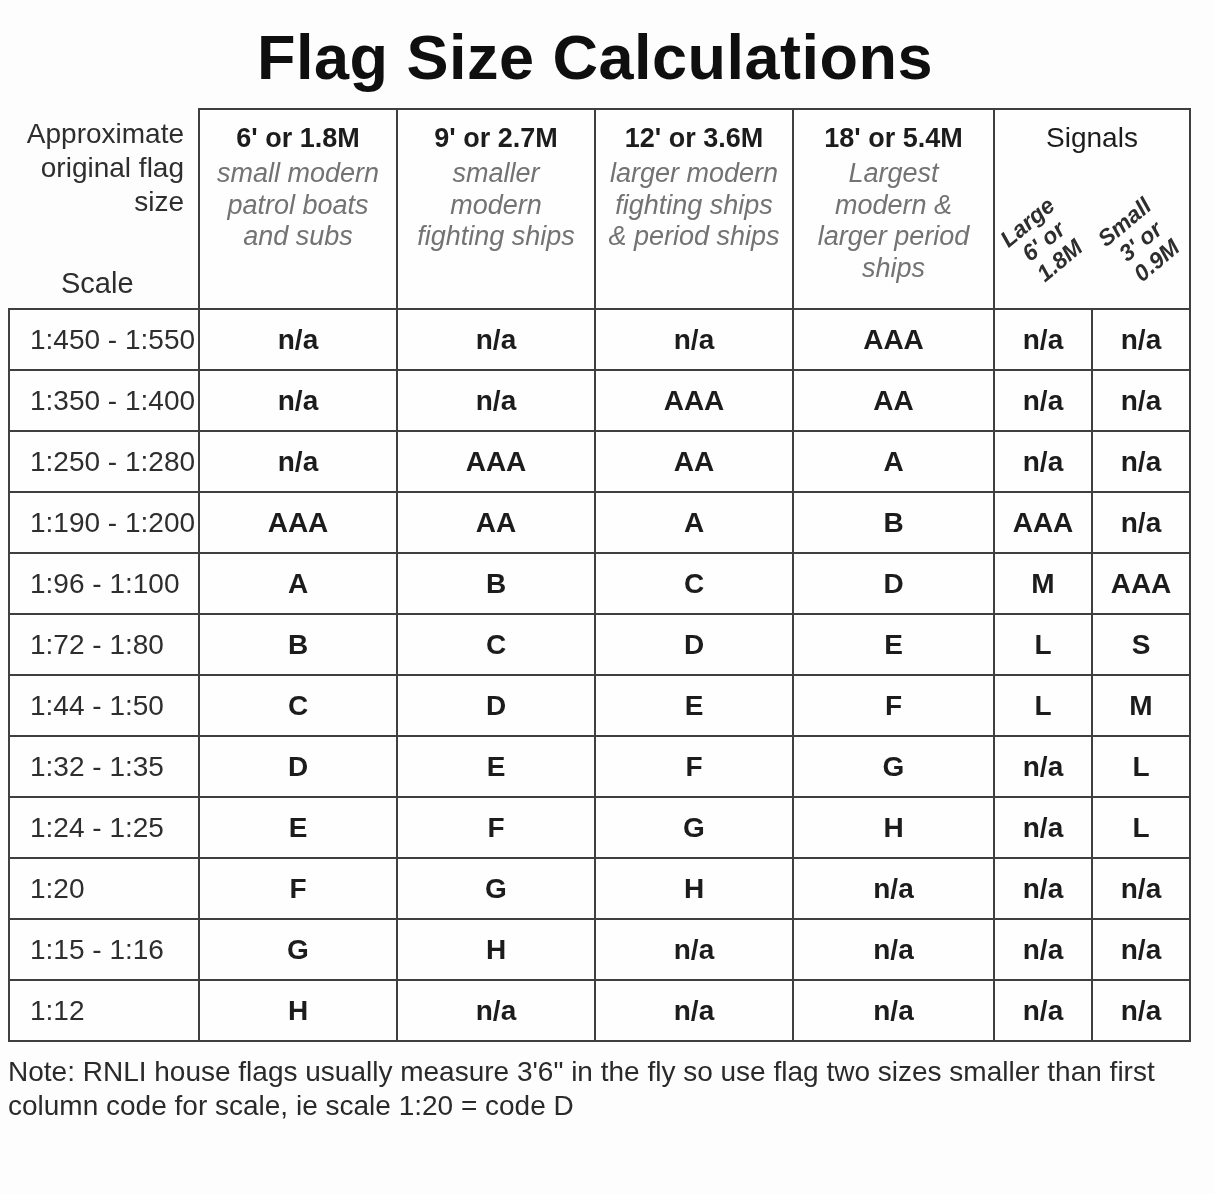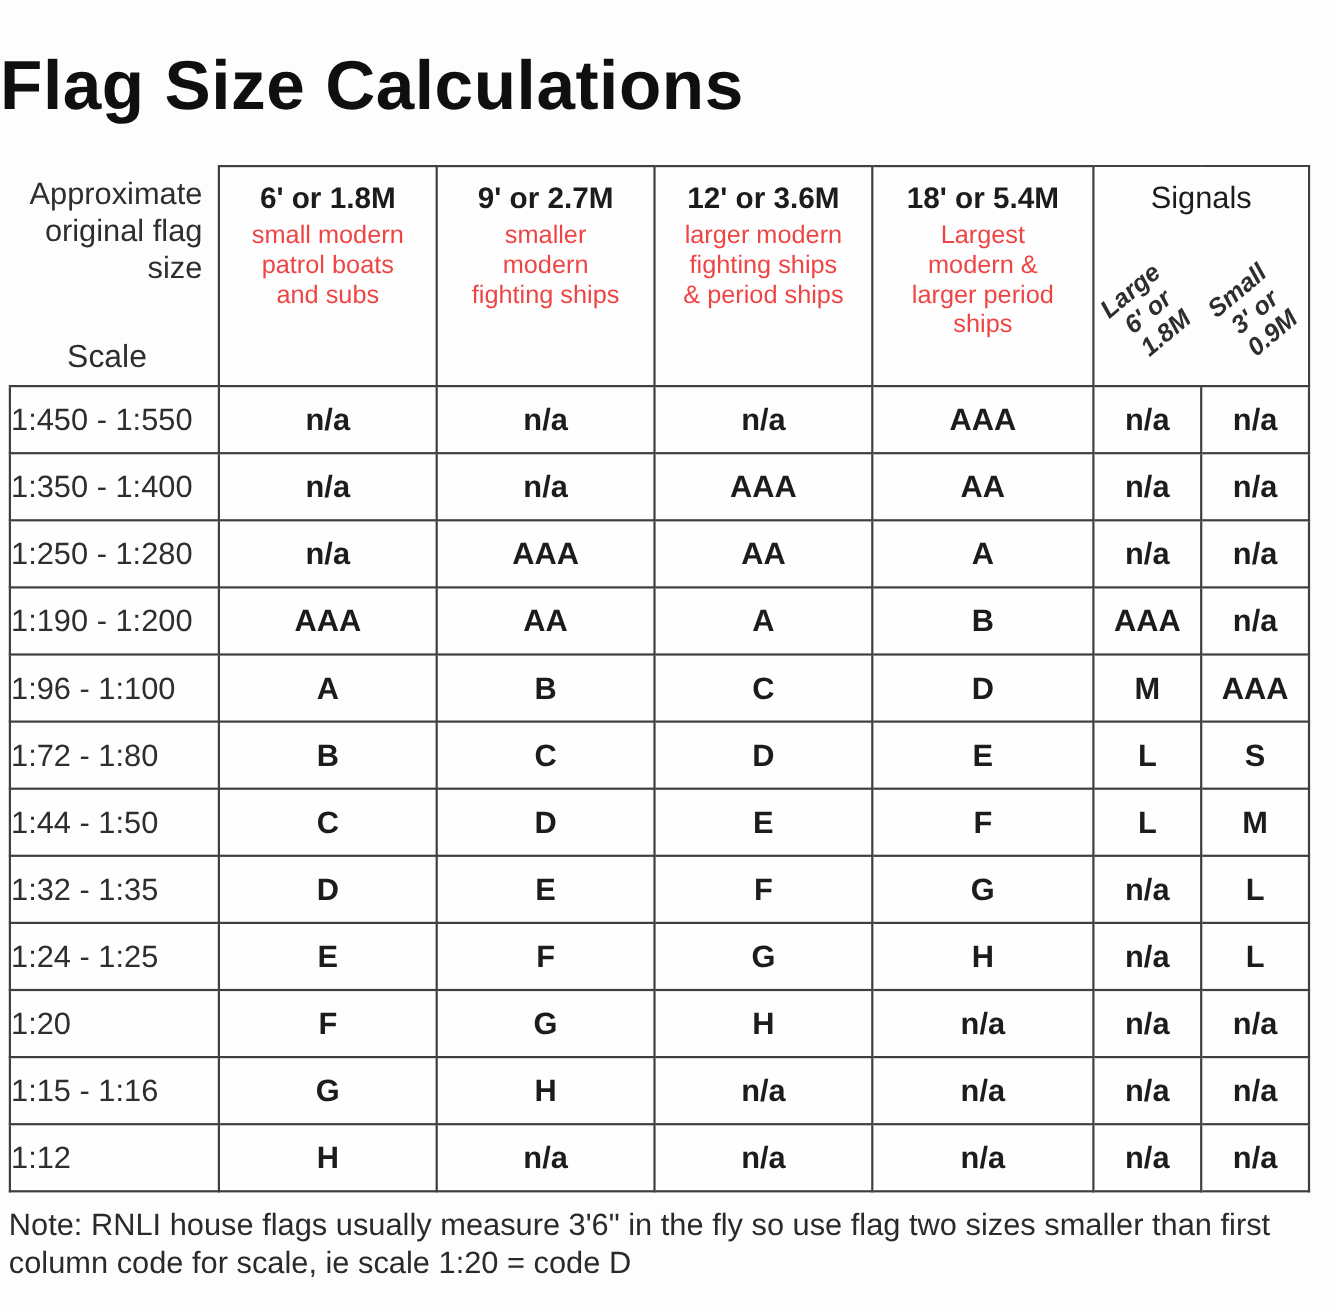--- a/index.html
+++ b/index.html
@@ -10,25 +10,25 @@
     color: #2a2a2a;
   }
   .page {
     position: relative;
     width: 1214px;
     height: 1194px;
     background: #fdfdfd;
     overflow: hidden;
   }
   .title-wrap {
-    height: 150px;
+    height: 108px;
     width: 1190px;
     display: flex;
     align-items: center;
-    justify-content: flex-start;
+    justify-content: center;
   }
   .title {
     margin: 0;
     padding-top: 6px;
     font-size: 63px;
     font-weight: bold;
     color: #0f0f0f;
     letter-spacing: 0.5px;
   }
   table.flag-table {
@@ -80,24 +80,25 @@
   .col-size {
     display: block;
     font-weight: bold;
     font-size: 27px;
     line-height: 1.25;
     color: #1c1c1c;
     margin-bottom: 2px;
   }
   .col-desc {
     display: block;
-    font-size: 23px;
+    font-size: 27px;
     line-height: 1.18;
     white-space: pre-line;
-    color: #ef4444;
+    color: #737373;
+    font-style: italic;
   }
 
   th.signals {
     vertical-align: top;
     position: relative;
     padding-top: 12px;
     text-align: center;
   }
   .signals-label {
     font-weight: normal;
@@ -119,21 +120,21 @@
     font-style: italic;
     font-size: 23px;
     line-height: 1.08;
     white-space: pre-line;
     text-align: center;
     color: #2e2e2e;
   }
 
   td.scale {
     text-align: left;
-    padding-left: 0;
+    padding-left: 20px;
     font-size: 28px;
     color: #2e2e2e;
   }
   td.code {
     text-align: center;
     font-weight: bold;
     font-size: 28px;
     color: #1c1c1c;
   }
 

